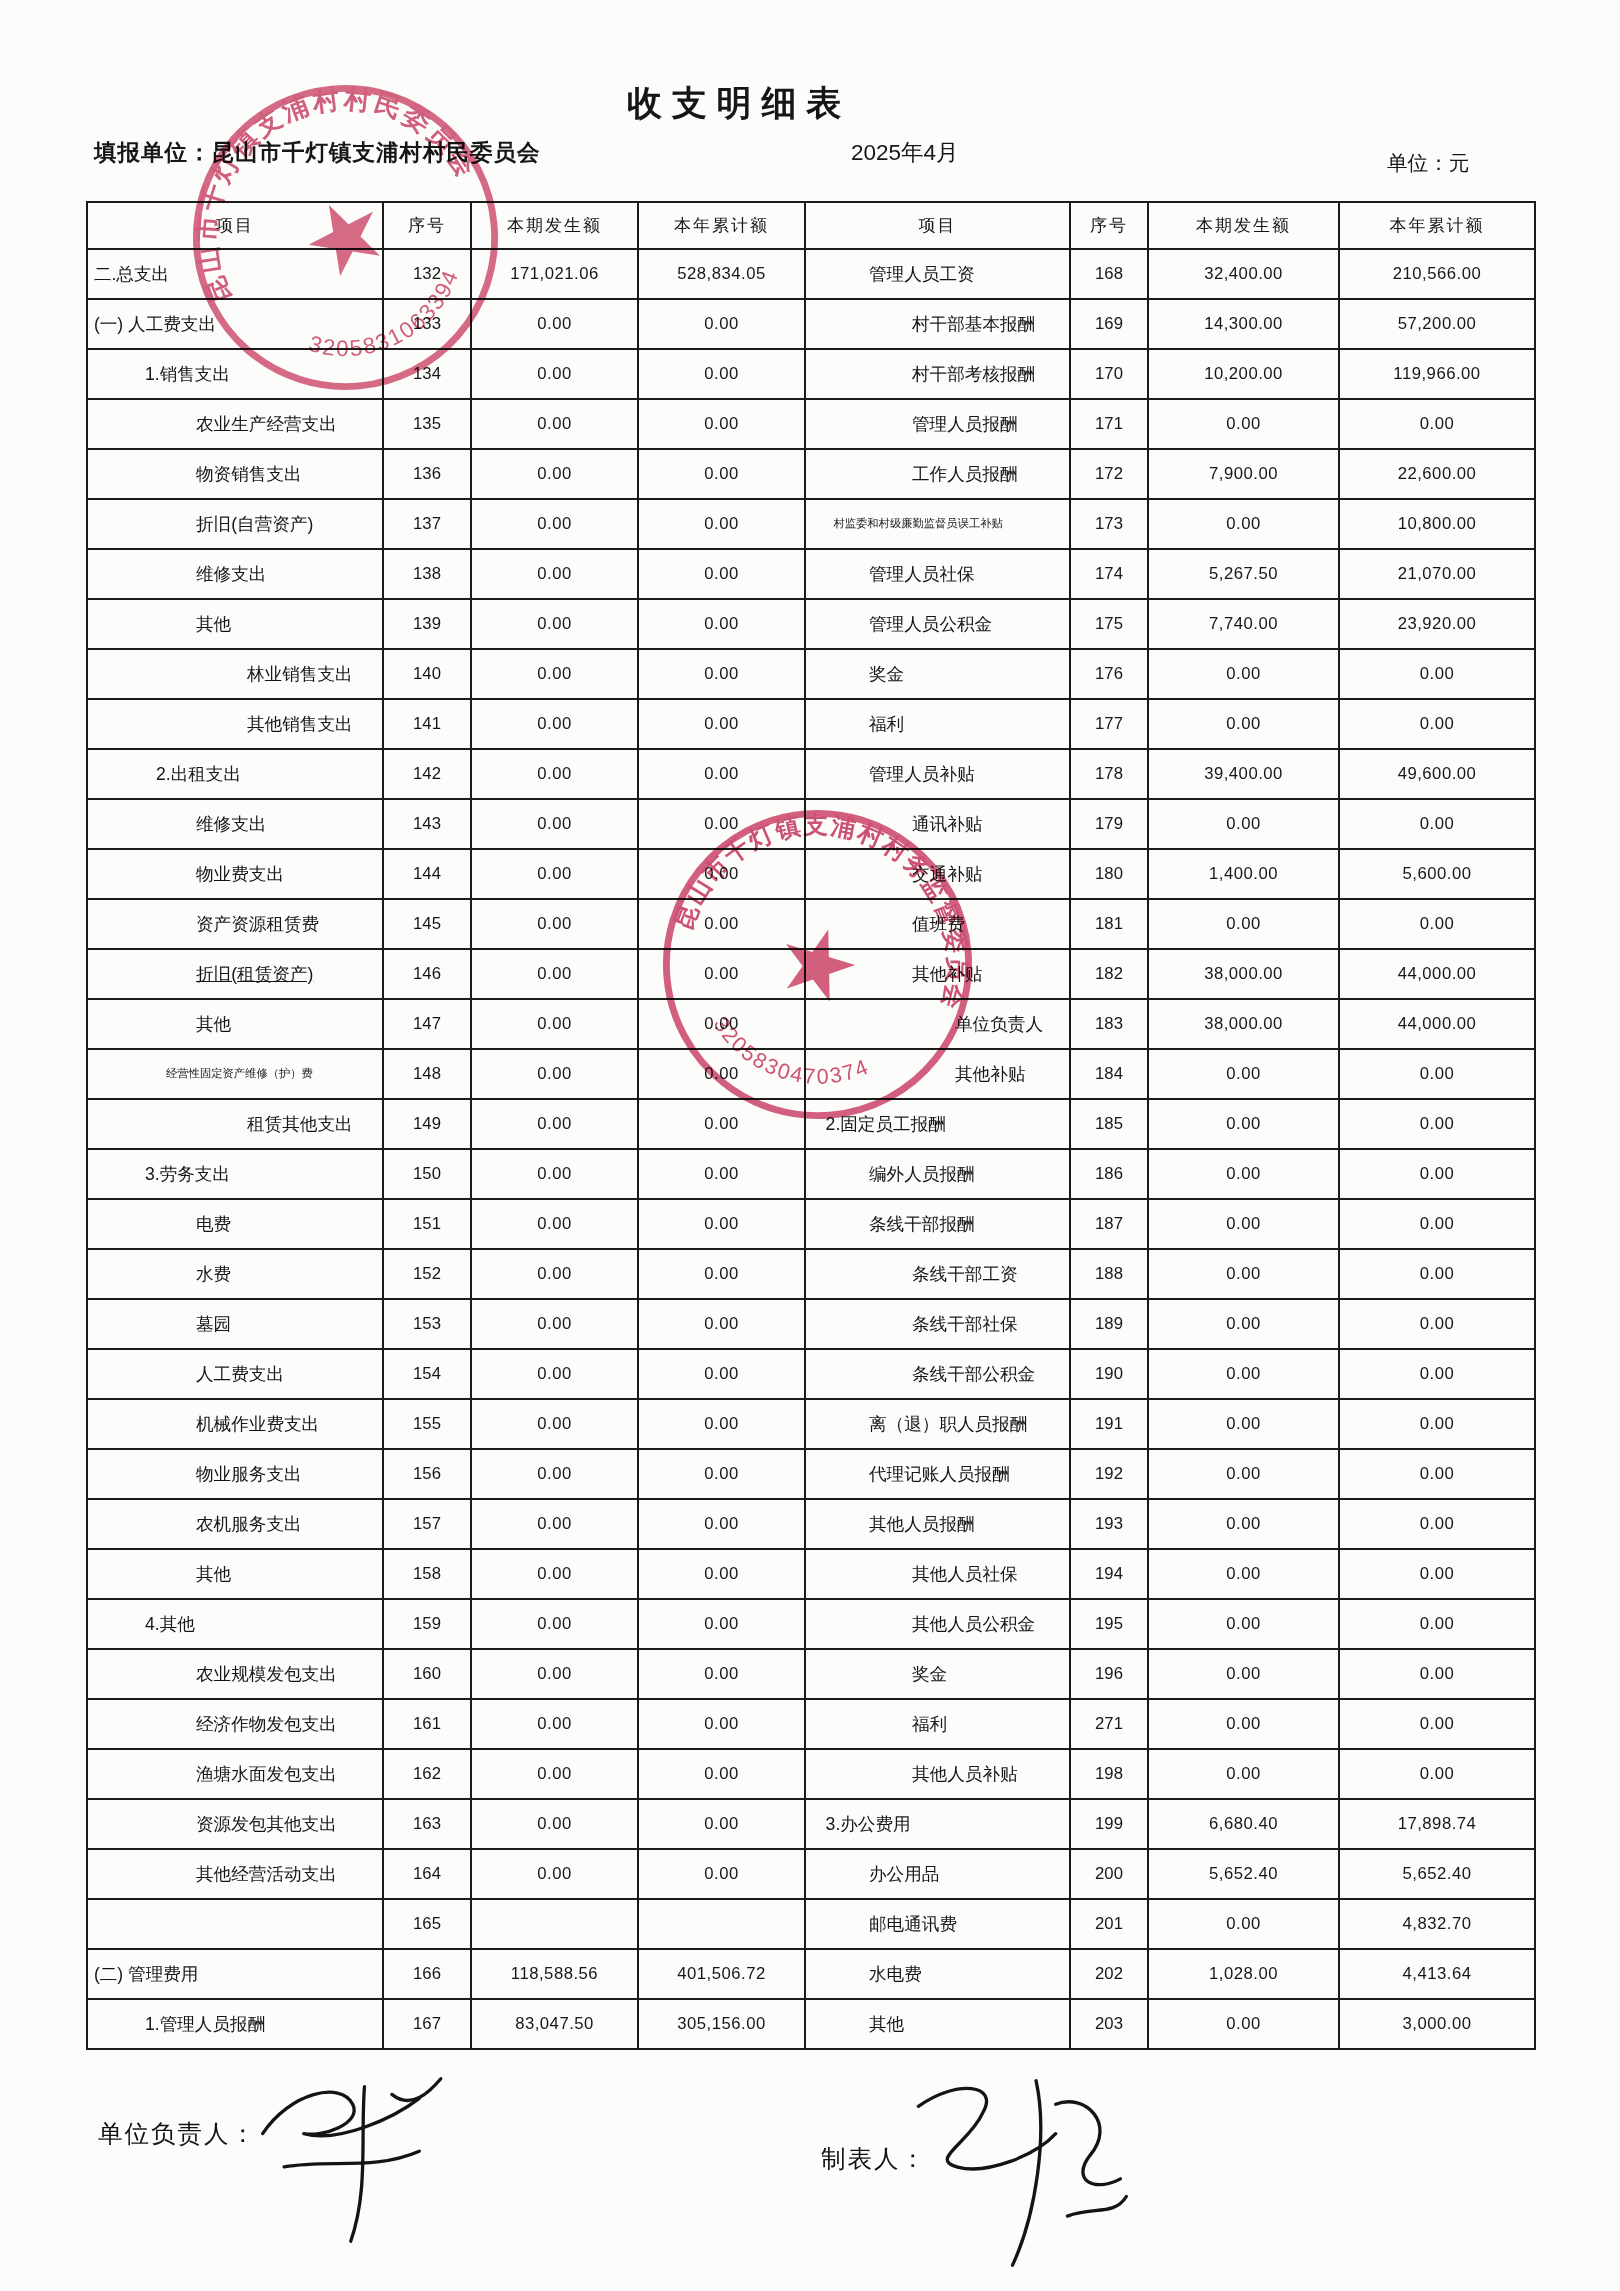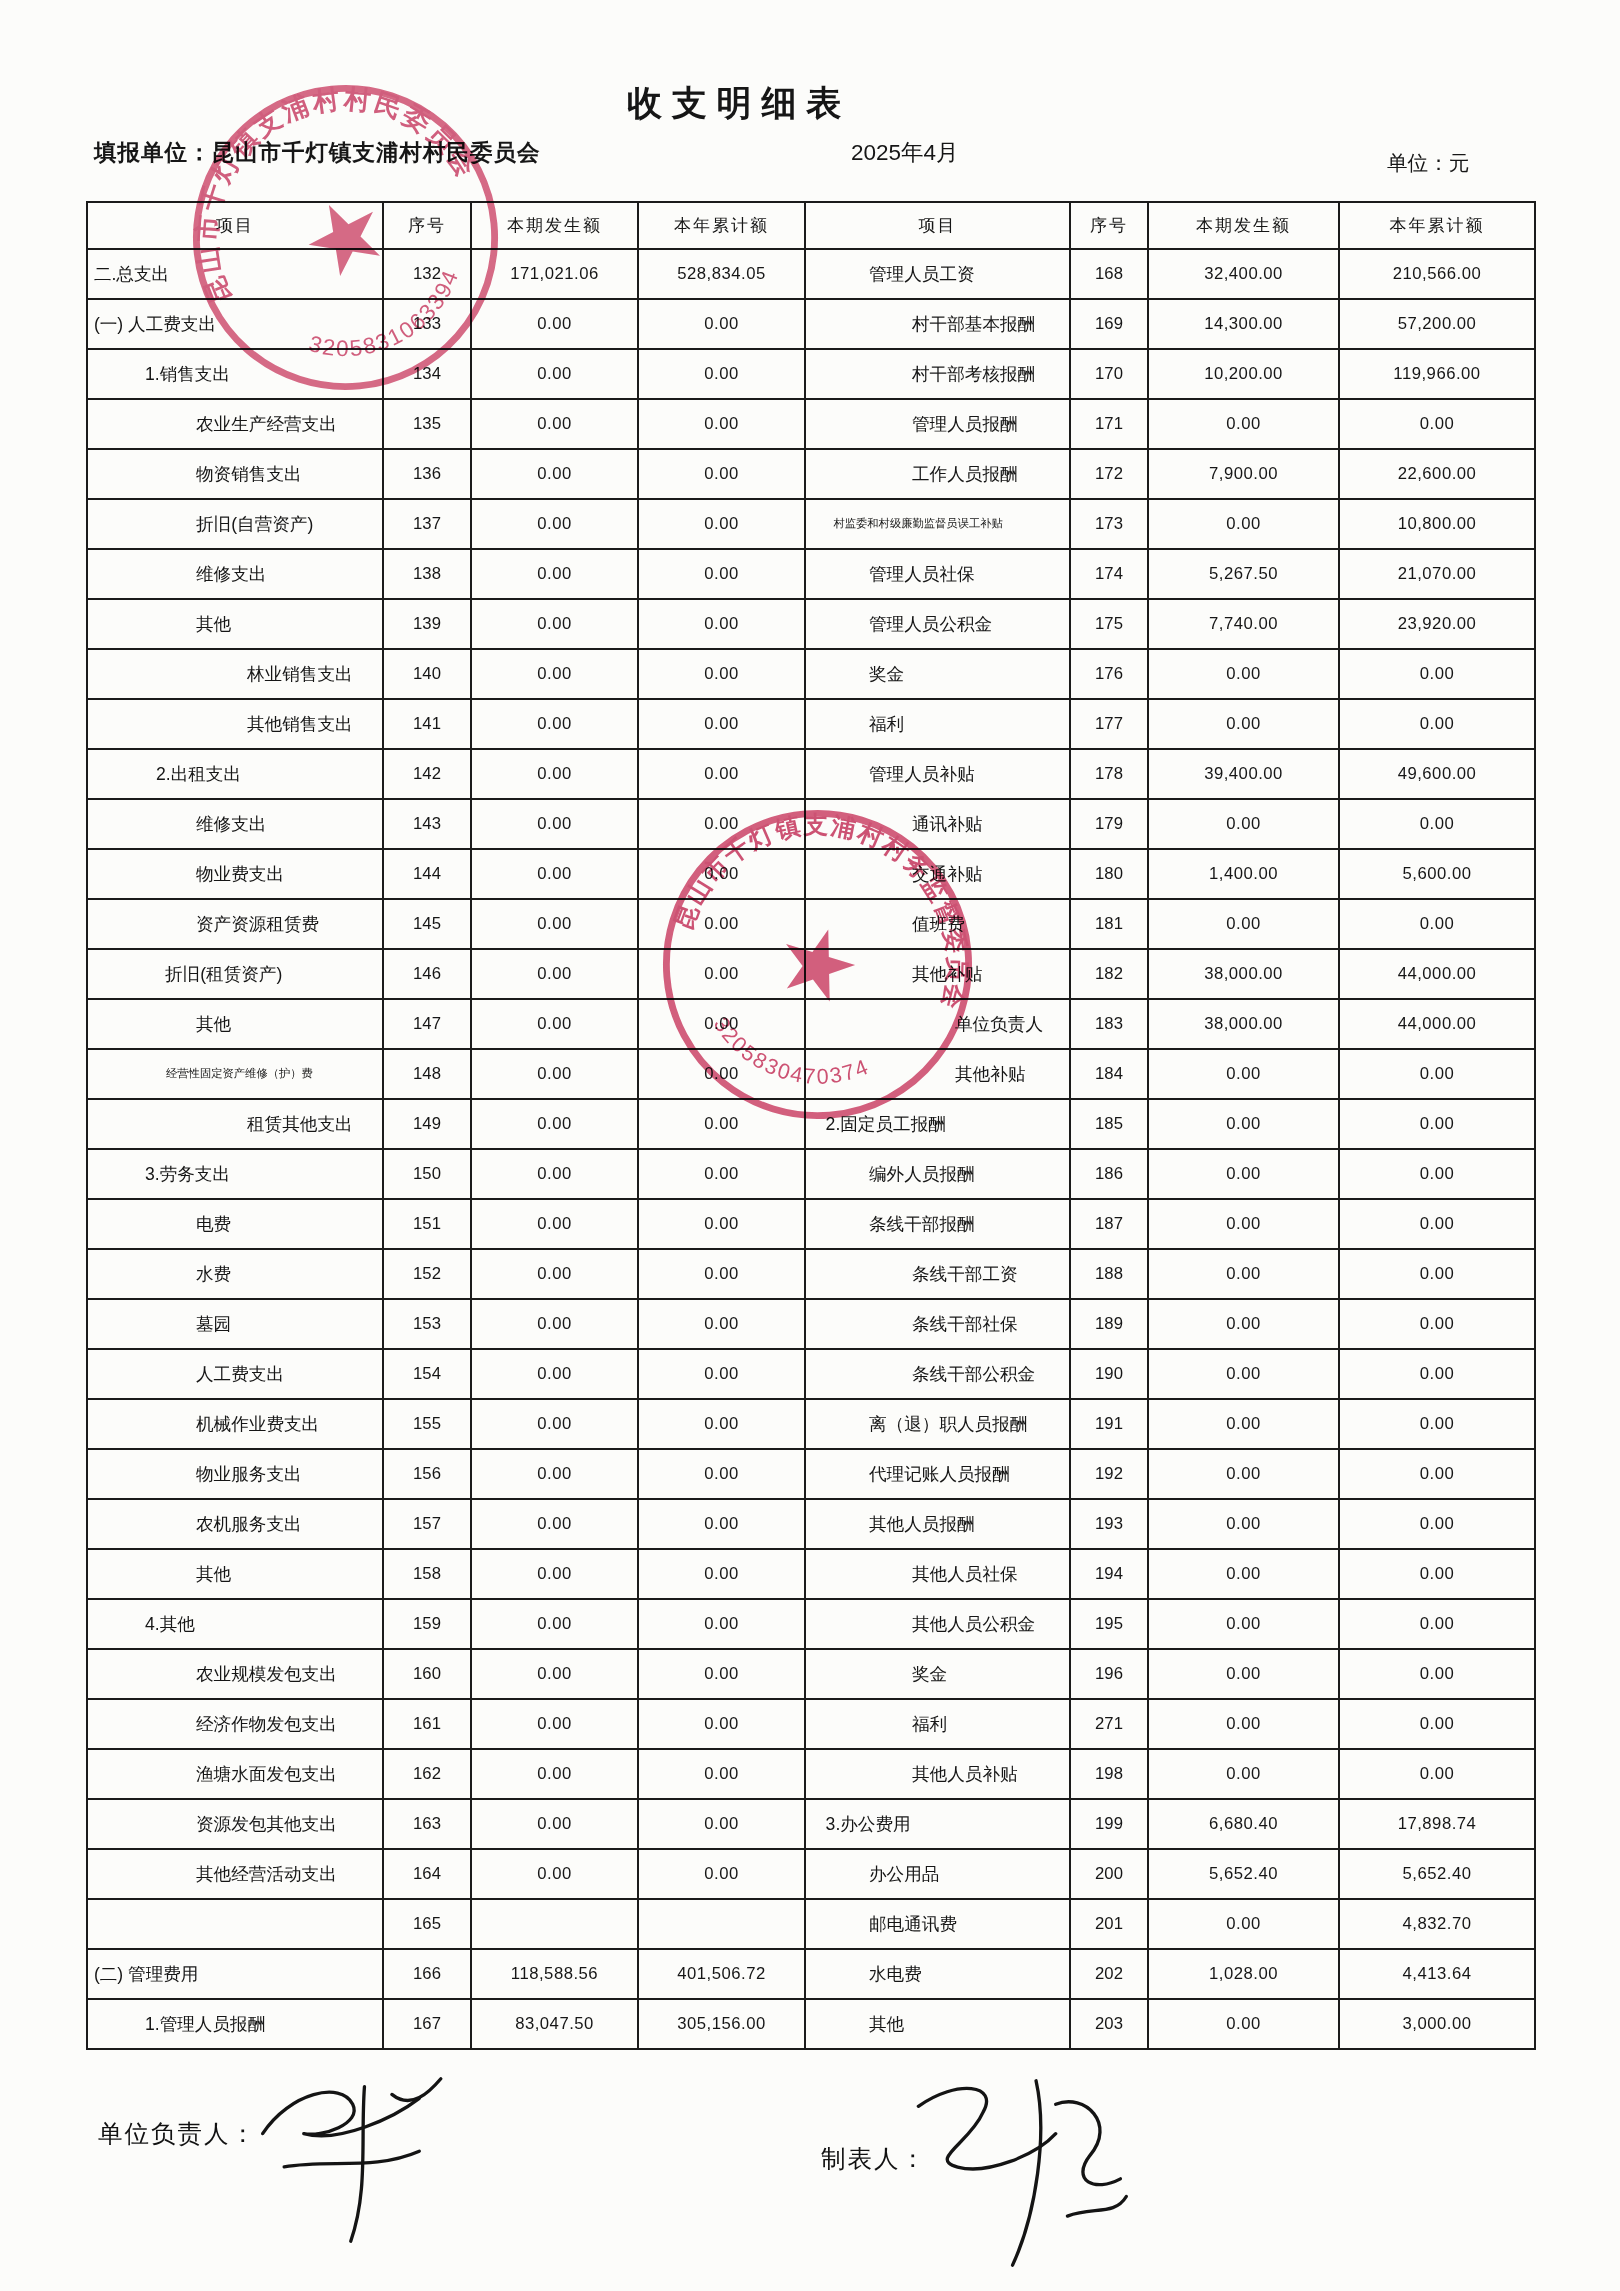--- a/index.html
+++ b/index.html
@@ -175,21 +175,21 @@
       <div class="cell c-amt">1,400.00</div>
       <div class="cell c-amt">5,600.00</div>
       <div class="cell c-item" style="padding-left: 108px;">资产资源租赁费</div>
       <div class="cell c-no">145</div>
       <div class="cell c-amt">0.00</div>
       <div class="cell c-amt">0.00</div>
       <div class="cell c-item" style="padding-left: 106px;">值班费</div>
       <div class="cell c-no">181</div>
       <div class="cell c-amt">0.00</div>
       <div class="cell c-amt">0.00</div>
-      <div class="cell c-item" style="padding-left: 77px;">折旧(租赁资产)</div>
+      <div class="cell c-item" style="padding-left: 108px; text-decoration: underline;">折旧(租赁资产)</div>
       <div class="cell c-no">146</div>
       <div class="cell c-amt">0.00</div>
       <div class="cell c-amt">0.00</div>
       <div class="cell c-item" style="padding-left: 106px;">其他补贴</div>
       <div class="cell c-no">182</div>
       <div class="cell c-amt">38,000.00</div>
       <div class="cell c-amt">44,000.00</div>
       <div class="cell c-item" style="padding-left: 108px;">其他</div>
       <div class="cell c-no">147</div>
       <div class="cell c-amt">0.00</div>

